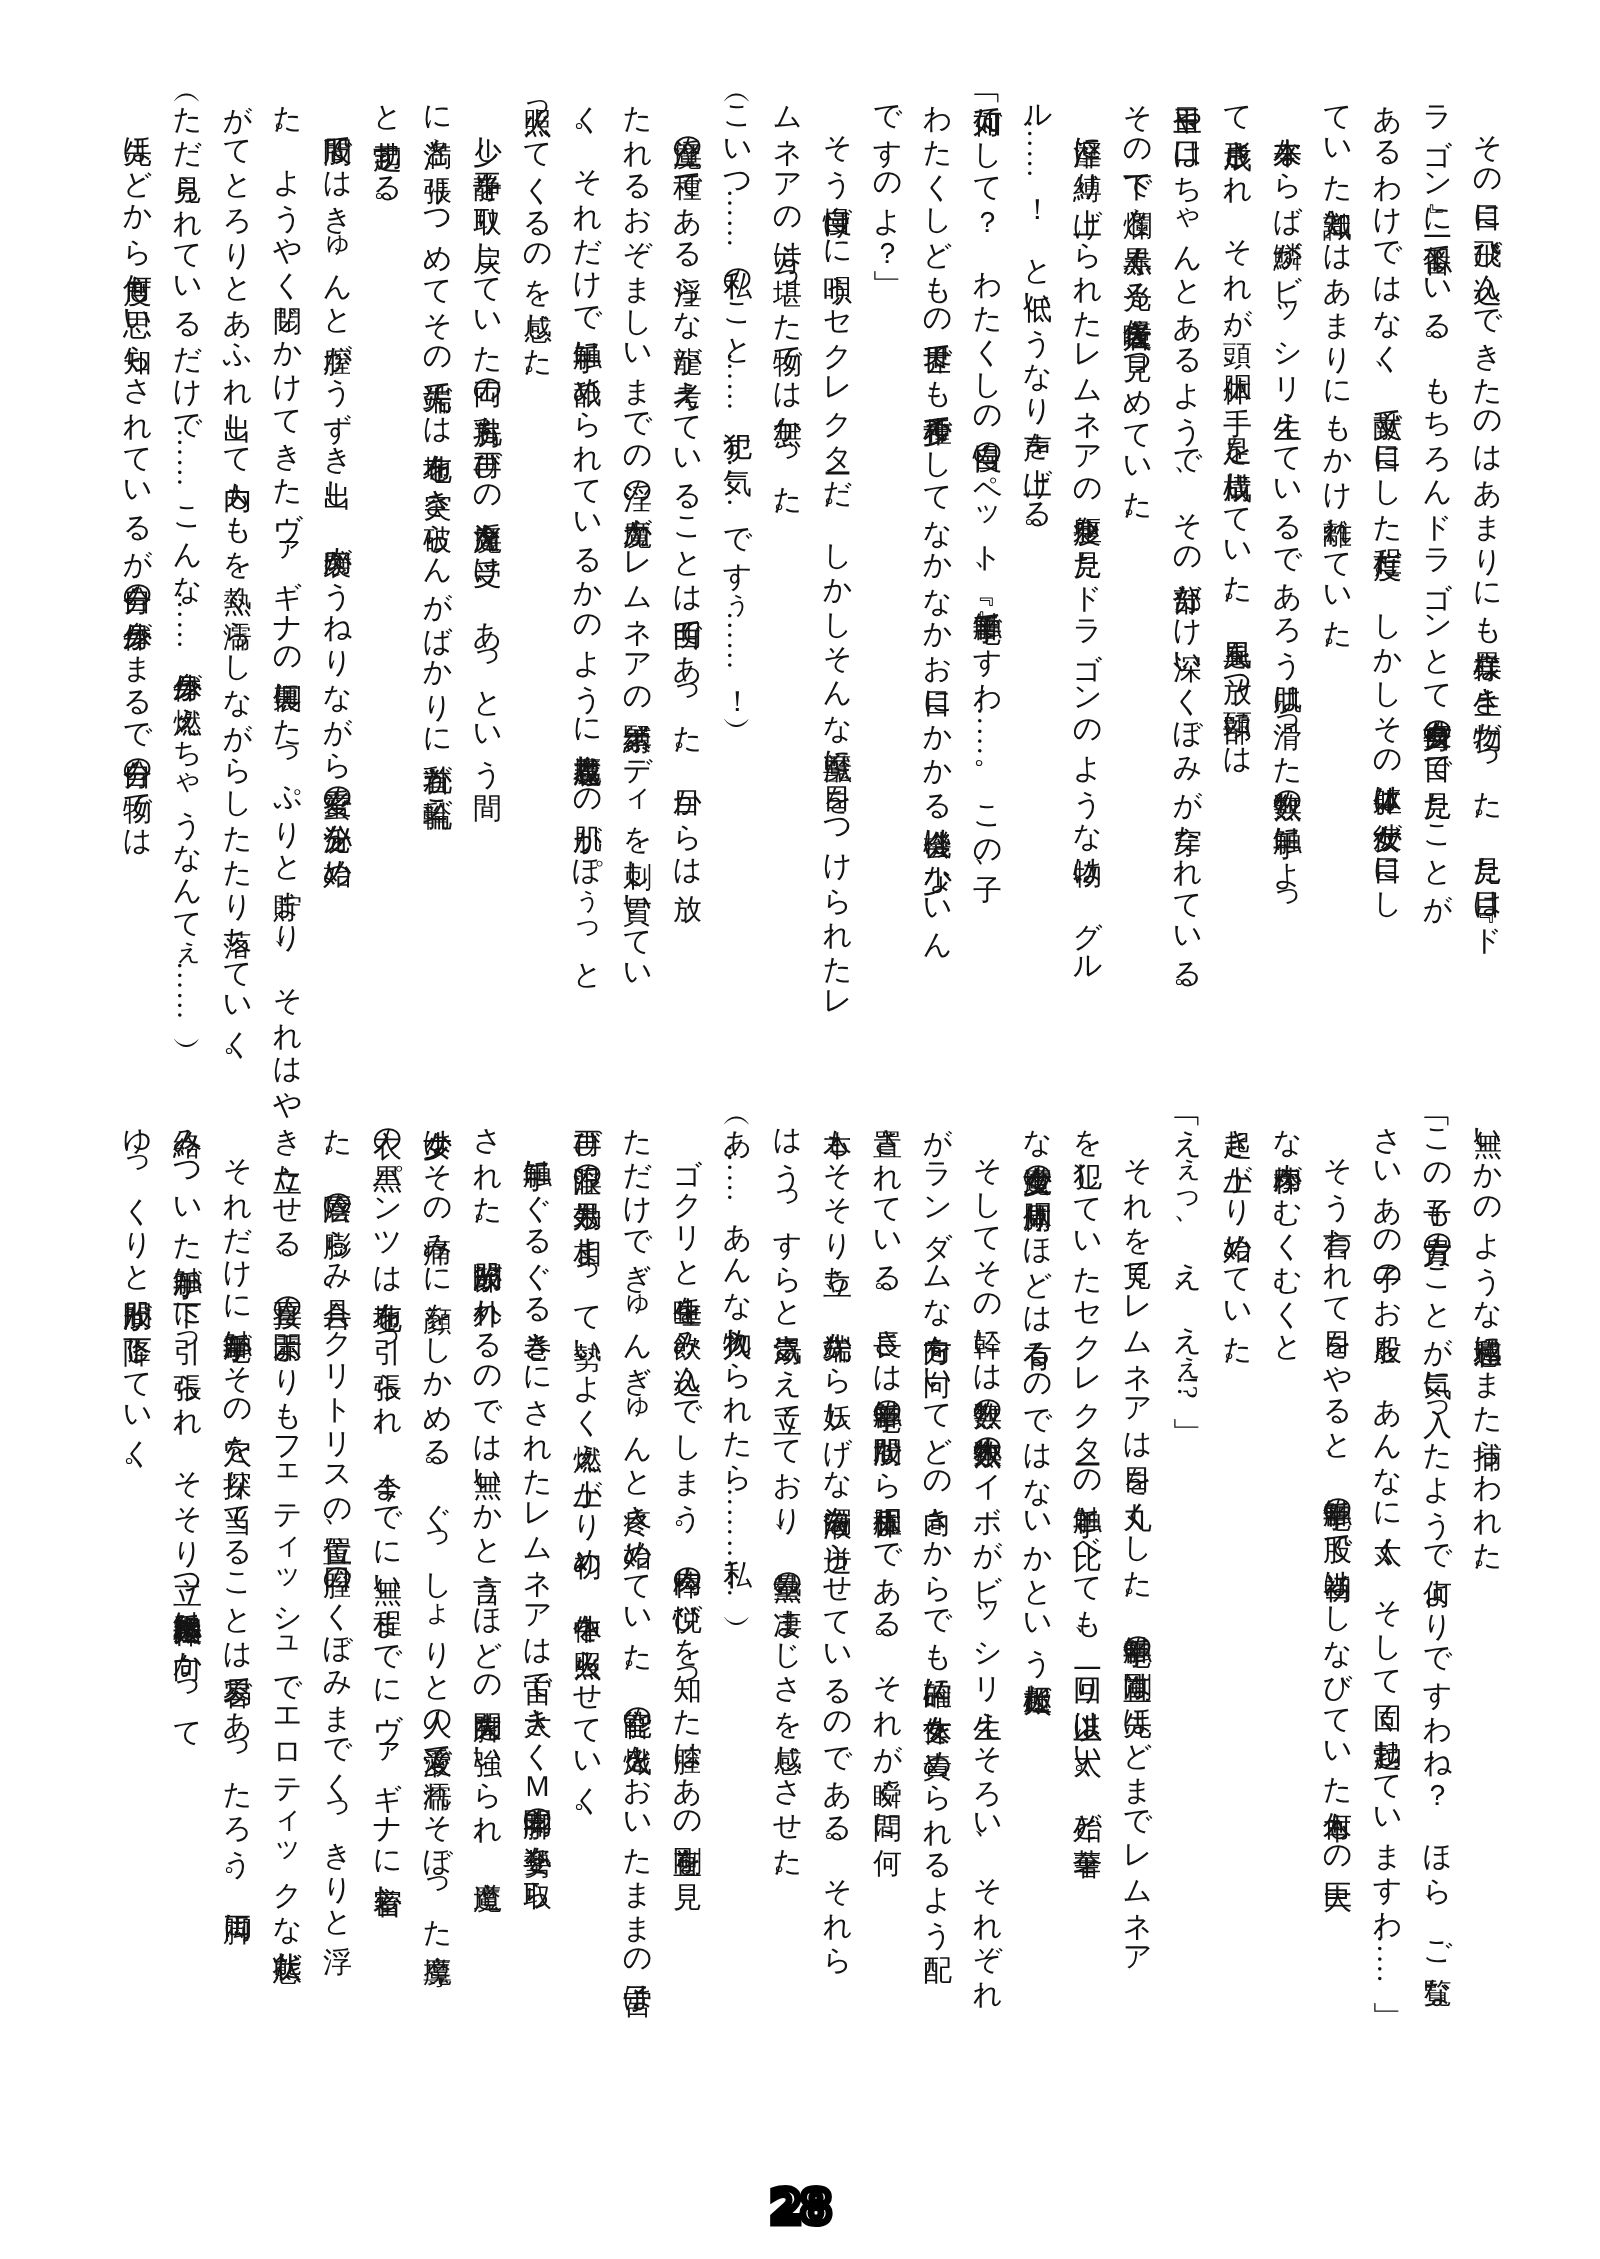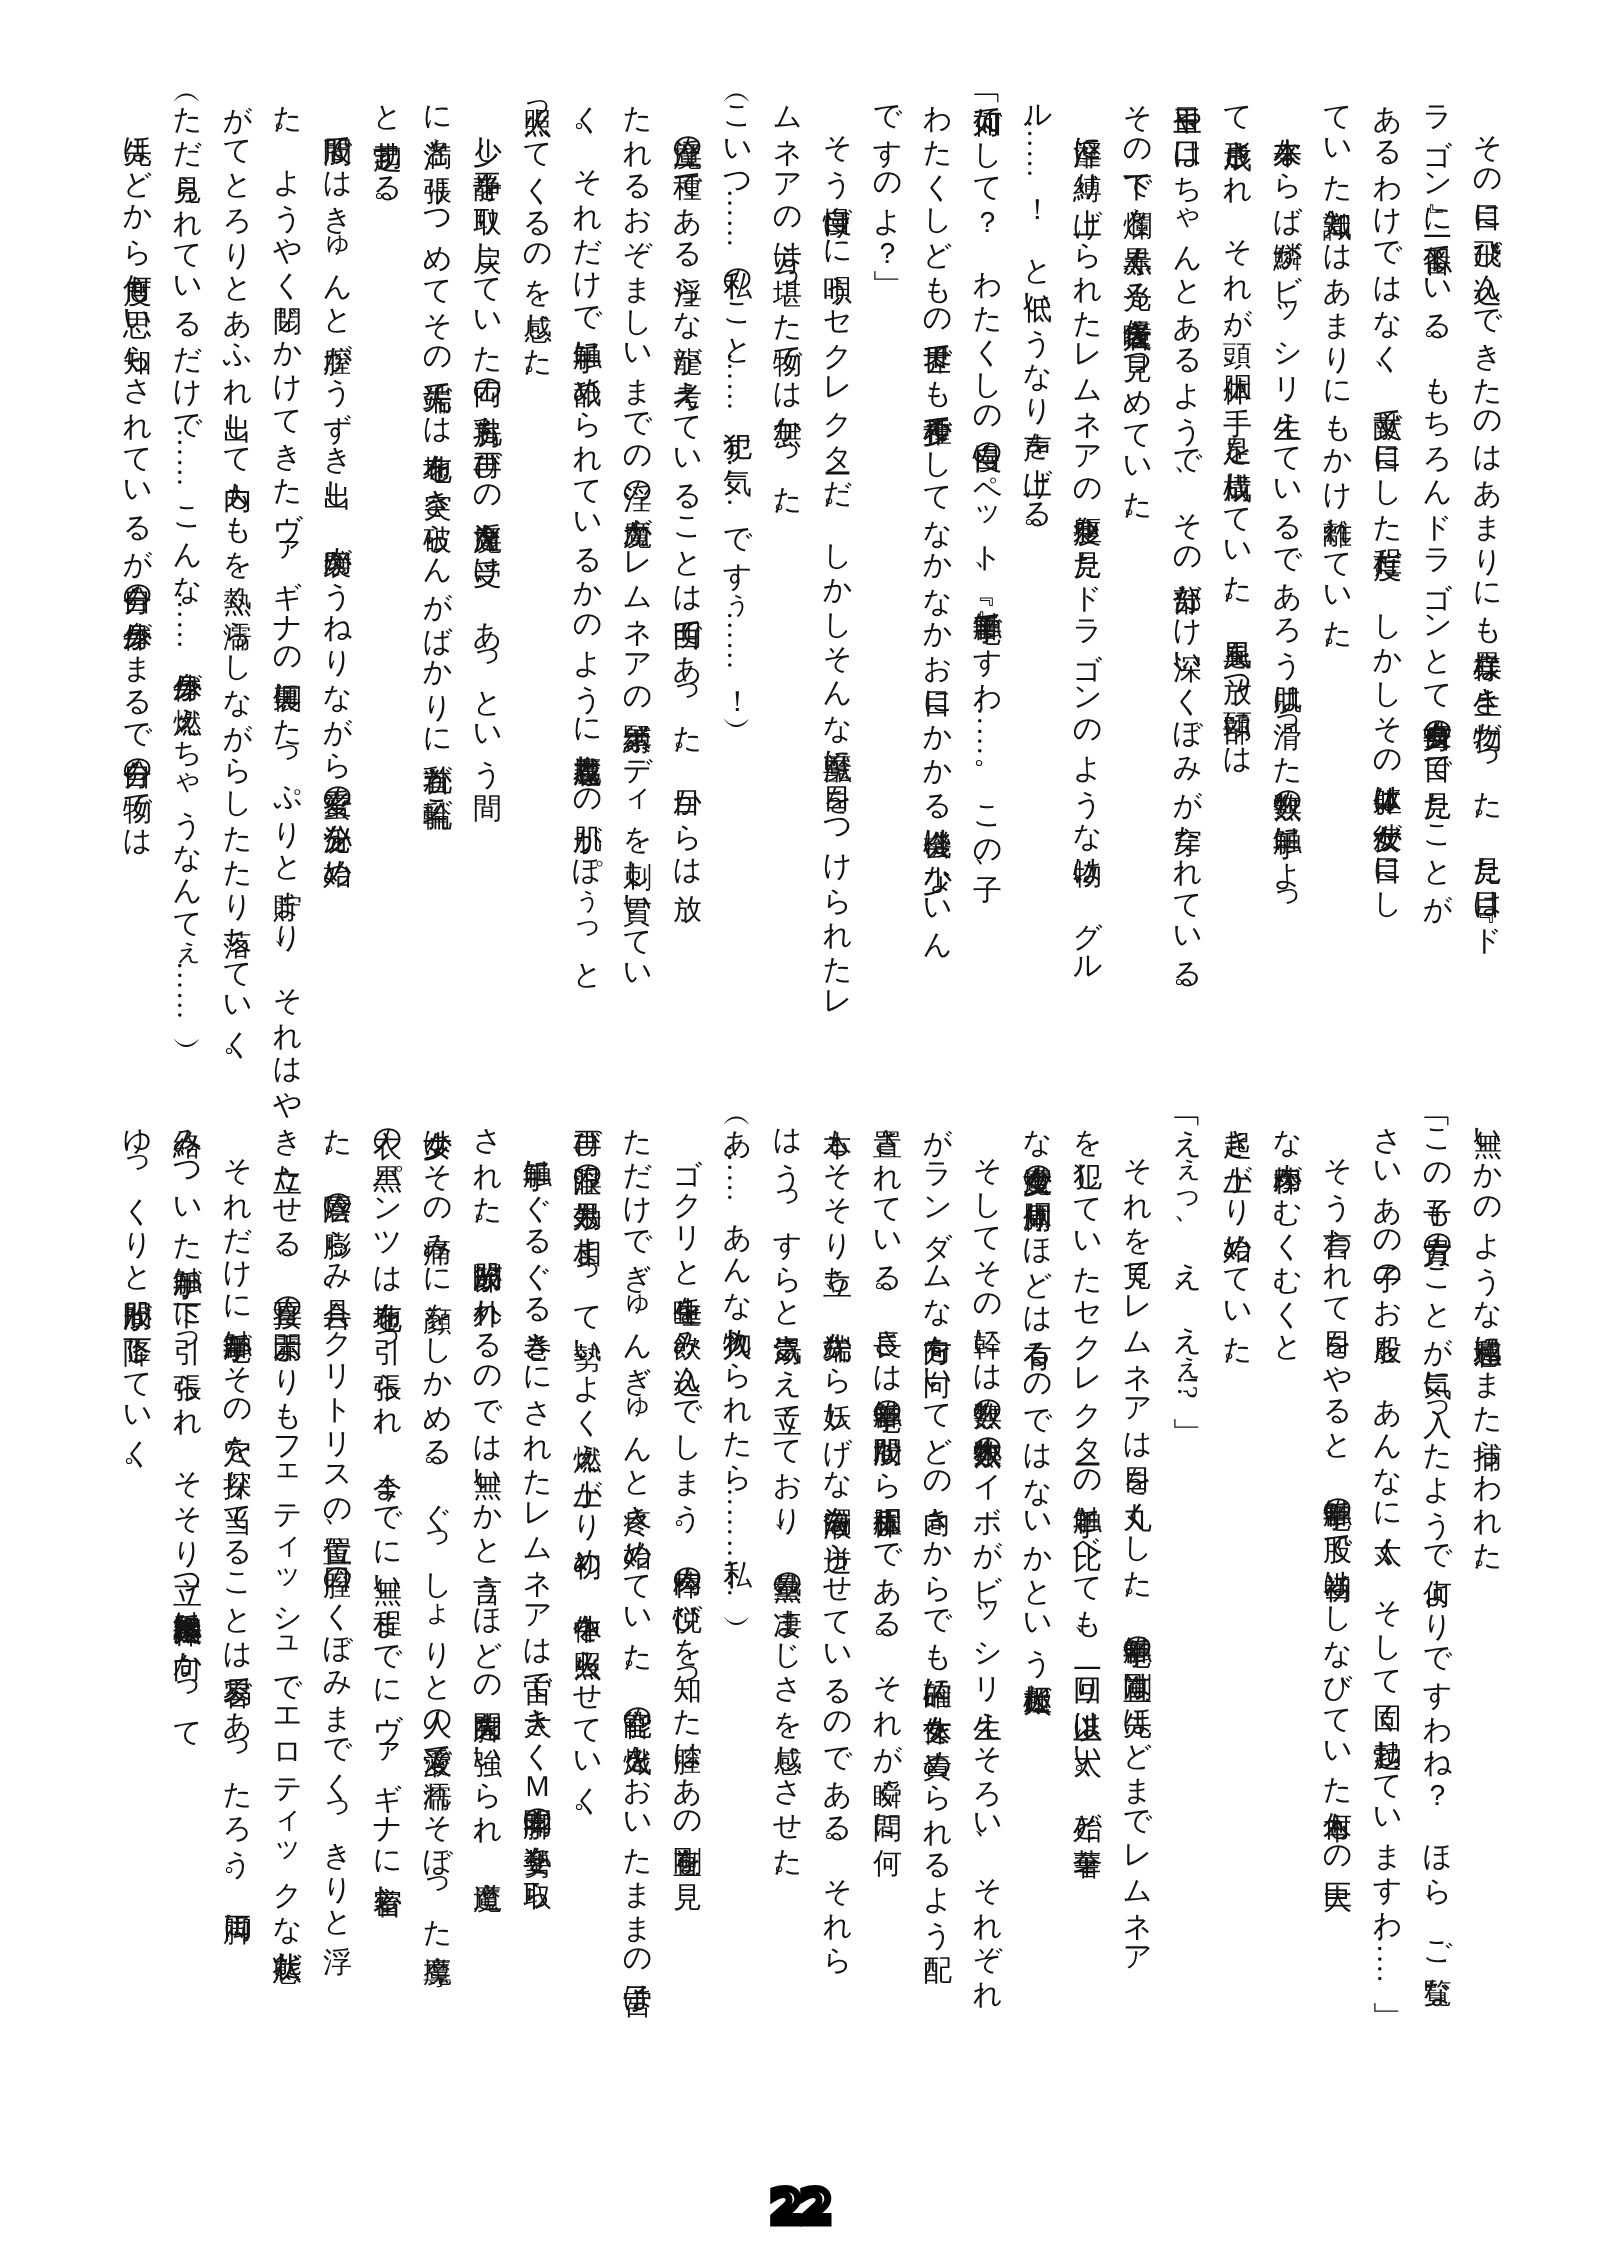--- a/index.html
+++ b/index.html
@@ -103,15 +103,15 @@
       <div class="col">された。股関節が外れるのでは無いかと言うほどの大開脚を強いられ、魔道</div>
       <div class="col">少女はその痛みに顔をしかめる。ぐっしょりと人の愛液で濡れそぼった魔導</div>
       <div class="col">衣の黒パンツは布地を引っ張られ、今までに無い程までにヴァギナに密着し</div>
       <div class="col">た。陰唇の膨らみ具合、クリトリスの位置、膣口のくぼみまでくっきりと浮</div>
       <div class="col">き立たせる、直接の開示よりもフェティッシュでエロティックな状態だ。</div>
       <div class="col">　それだけに触手竜がその穴を探り当てることは容易であったろう。両脚に</div>
       <div class="col">絡みついた触手が下に引っ張られ、そそり立つ触手超極太肉棒に向かって</div>
       <div class="col">ゆっくりと股間が降下していく。</div>
     </div>
 
-  <div class="page-number">22</div>
+  <div class="page-number">28</div>
 
 </div>
 
 </body></html>

